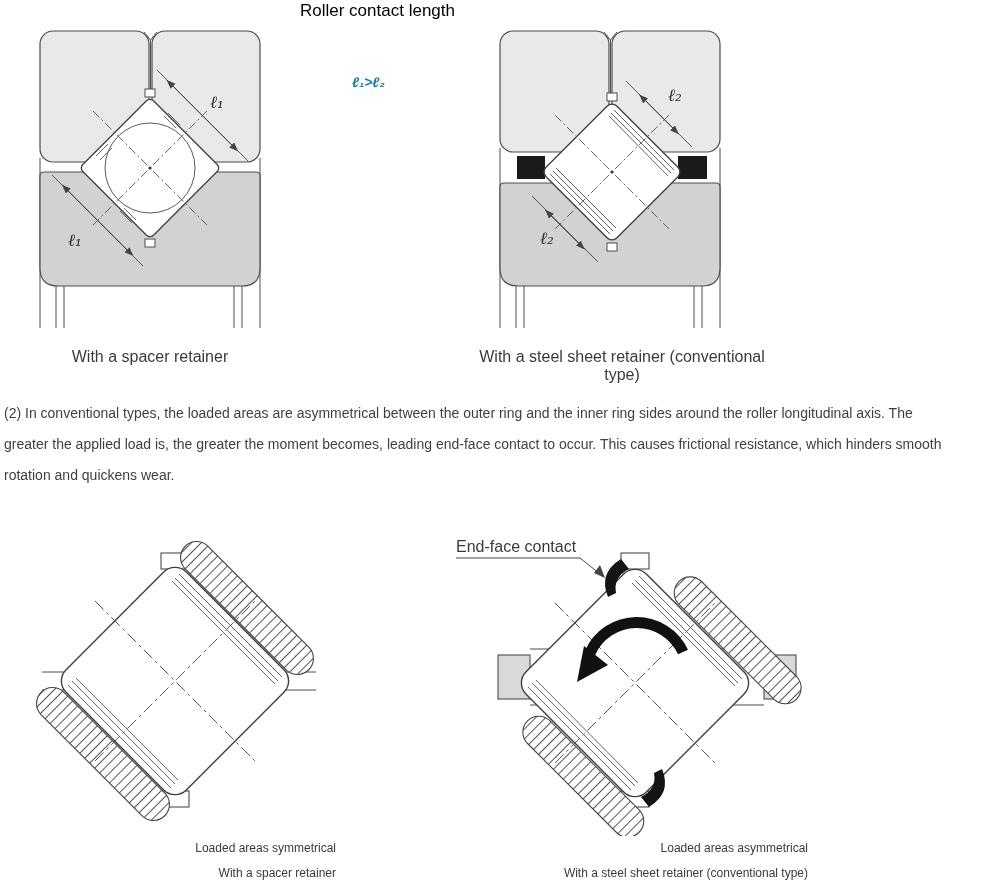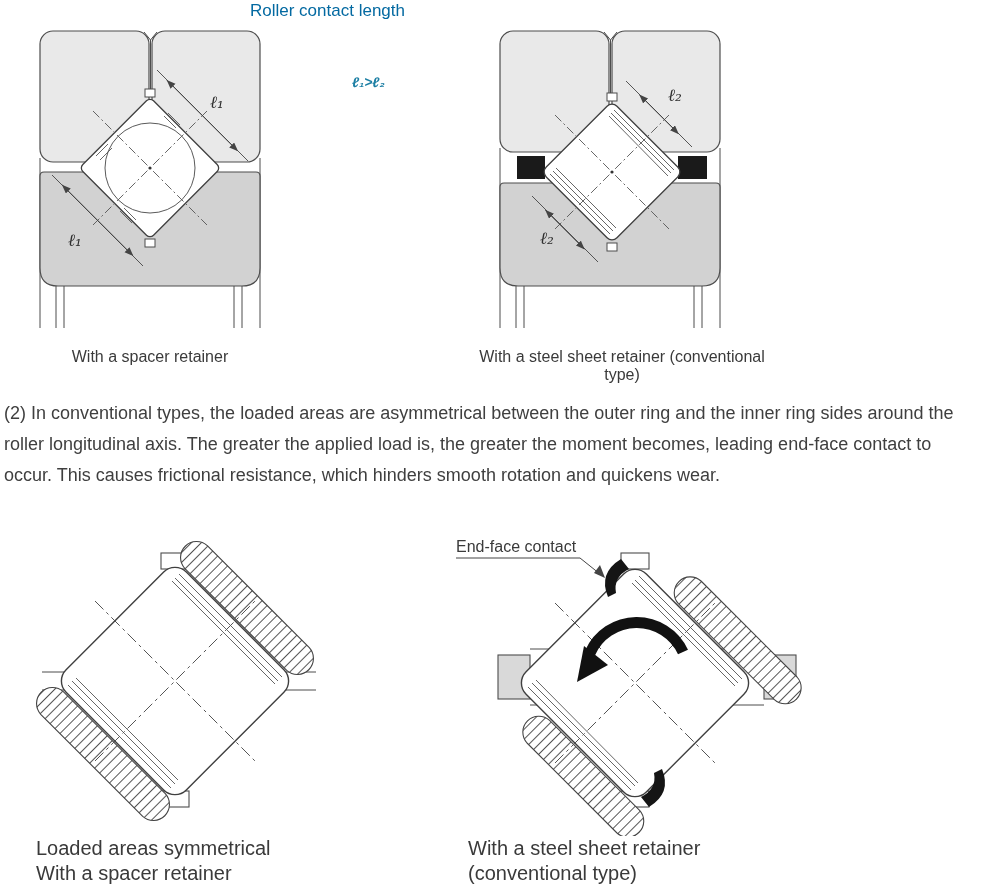--- a/index.html
+++ b/index.html
@@ -1,25 +1,25 @@
 <!DOCTYPE html>
 <html><head>
 <meta charset="utf-8">
 <style>
   html,body{margin:0;padding:0;background:#fff;}
   #canvas{position:relative;width:1000px;height:887px;background:#fff;overflow:hidden;
           font-family:"Liberation Sans",sans-serif;color:#3e3e3e;}
   .abs{position:absolute;}
-  #title{left:250px;top:1px;width:255px;font-size:17px;color:#0369a1;}
+  #title{left:250px;top:1px;width:255px;text-align:center;font-size:17px;color:#000000;}
   #formula{left:352px;top:74px;font-size:14px;font-style:italic;font-weight:bold;color:#1d7fa4;}
   .caption{font-size:16px;text-align:center;color:#3a3a3a;}
   #cap-top-left{left:0px;top:348px;width:300px;}
   #cap-top-right{left:462px;top:348px;width:320px;}
-  #para{left:4px;top:398px;width:956px;font-size:18px;line-height:31px;color:#3f3f3f;}
-  .cap2{font-size:20px;text-align:left;line-height:25px;color:#3a3a3a;}
+  #para{left:4px;top:398px;width:956px;font-size:14px;line-height:31px;color:#3f3f3f;}
+  .cap2{font-size:12px;text-align:right;line-height:25px;color:#3a3a3a;}
   #cap-bot-left{left:36px;top:836px;width:300px;}
   #cap-bot-right{left:468px;top:836px;width:340px;}
   svg{position:absolute;left:0;}
   #topsvg{top:20px;}
   #botsvg{top:520px;}
   svg text{font-family:"DejaVu Serif","Liberation Serif",serif;font-style:italic;font-size:17px;fill:#2e2e2e;}
   #endface-text{font-family:"Liberation Sans",sans-serif;font-style:normal;font-size:16px;fill:#3a3a3a;}
 </style>
 </head>
 <body>
@@ -141,16 +141,17 @@
       <path d="M456,38 H580 L600,54" stroke="#444" stroke-width="1" fill="none"></path>
       <polygon points="605,58 594,53 600,45" fill="#444"></polygon>
     </g>
   </svg>
 
   <div id="cap-bot-left" class="abs cap2">
     <div>Loaded areas symmetrical</div>
     <div>With a spacer retainer</div>
   </div>
   <div id="cap-bot-right" class="abs cap2">
+    <div>Loaded areas asymmetrical</div>
     <div>With a steel sheet retainer (conventional type)</div>
   </div>
 
 </div>
 
 </body></html>

